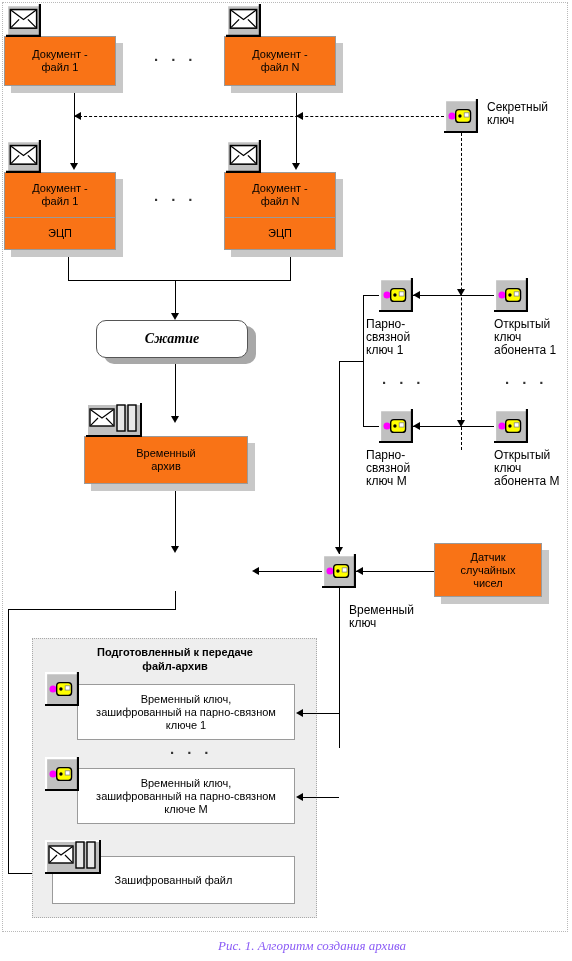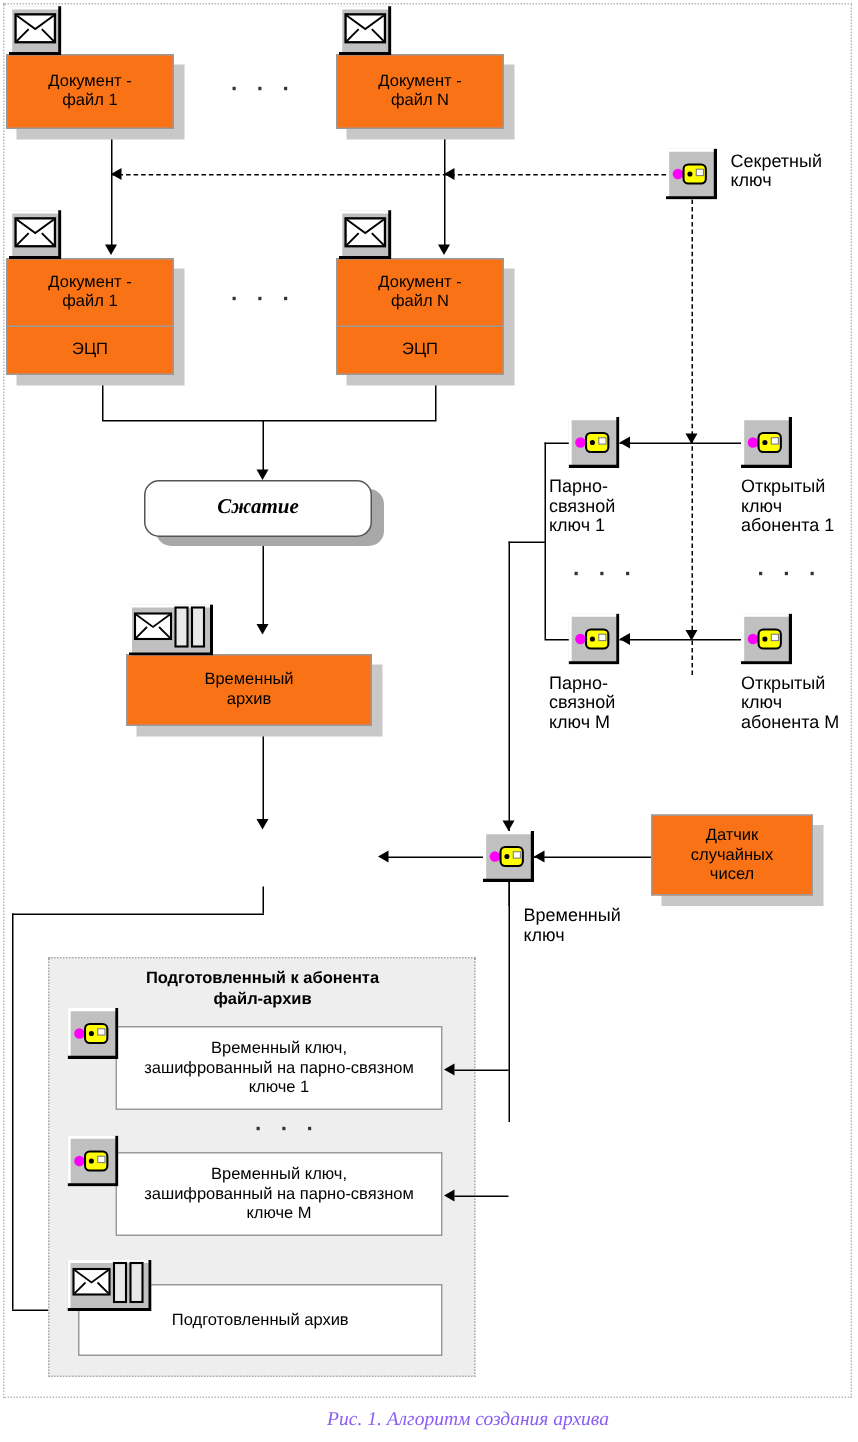--- a/index.html
+++ b/index.html
@@ -366,21 +366,21 @@
   <div class="ln vl" style="left:339px;top:588px;height:16px"></div>
 
   <div class="ln vl" style="left:175px;top:591px;height:18px"></div>
   <div class="ln hl" style="left:8px;top:609px;width:168px"></div>
   <div class="ln vl" style="left:8px;top:609px;height:264px"></div>
   <div class="ln hl" style="left:8px;top:873px;width:38px"></div>
   <div class="arrow arr-right" style="left:44px;top:869px"></div>
 
   <div class="panel" style="left:32px;top:638px;width:285px;height:280px"></div>
 
-  <div class="panel-title" style="left:45px;top:645px;width:260px">Подготовленный к абонента
+  <div class="panel-title" style="left:45px;top:645px;width:260px">Подготовленный к передаче
 файл-архив</div>
 
   <div class="icon" style="left:45px;top:672px;width:34px;height:34px;z-index:6">
     <svg width="34" height="34">
         <use href="#sym-key"></use>
       </svg>
   </div>
   <div class="innerbox" style="left:77px;top:684px;width:218px;height:56px;z-index:4">
     <span>Временный ключ,
 зашифрованный на парно-связном
@@ -404,18 +404,18 @@
   <div class="arrow arr-left" style="left:296px;top:709px"></div>
   <div class="ln hl" style="left:303px;top:797px;width:36px"></div>
   <div class="arrow arr-left" style="left:296px;top:793px"></div>
 
   <div class="icon" style="left:45px;top:840px;width:56px;height:34px;z-index:6">
     <svg width="56" height="34">
         <use href="#sym-archive"></use>
       </svg>
   </div>
   <div class="innerbox" style="left:52px;top:856px;width:243px;height:48px;z-index:4">
-    <span>Подготовленный архив</span>
+    <span>Зашифрованный файл</span>
   </div>
 
   <div class="caption" style="left:0;top:938px">Рис. 1. Алгоритм создания архива</div>
 
 </div>
 
 </body></html>

